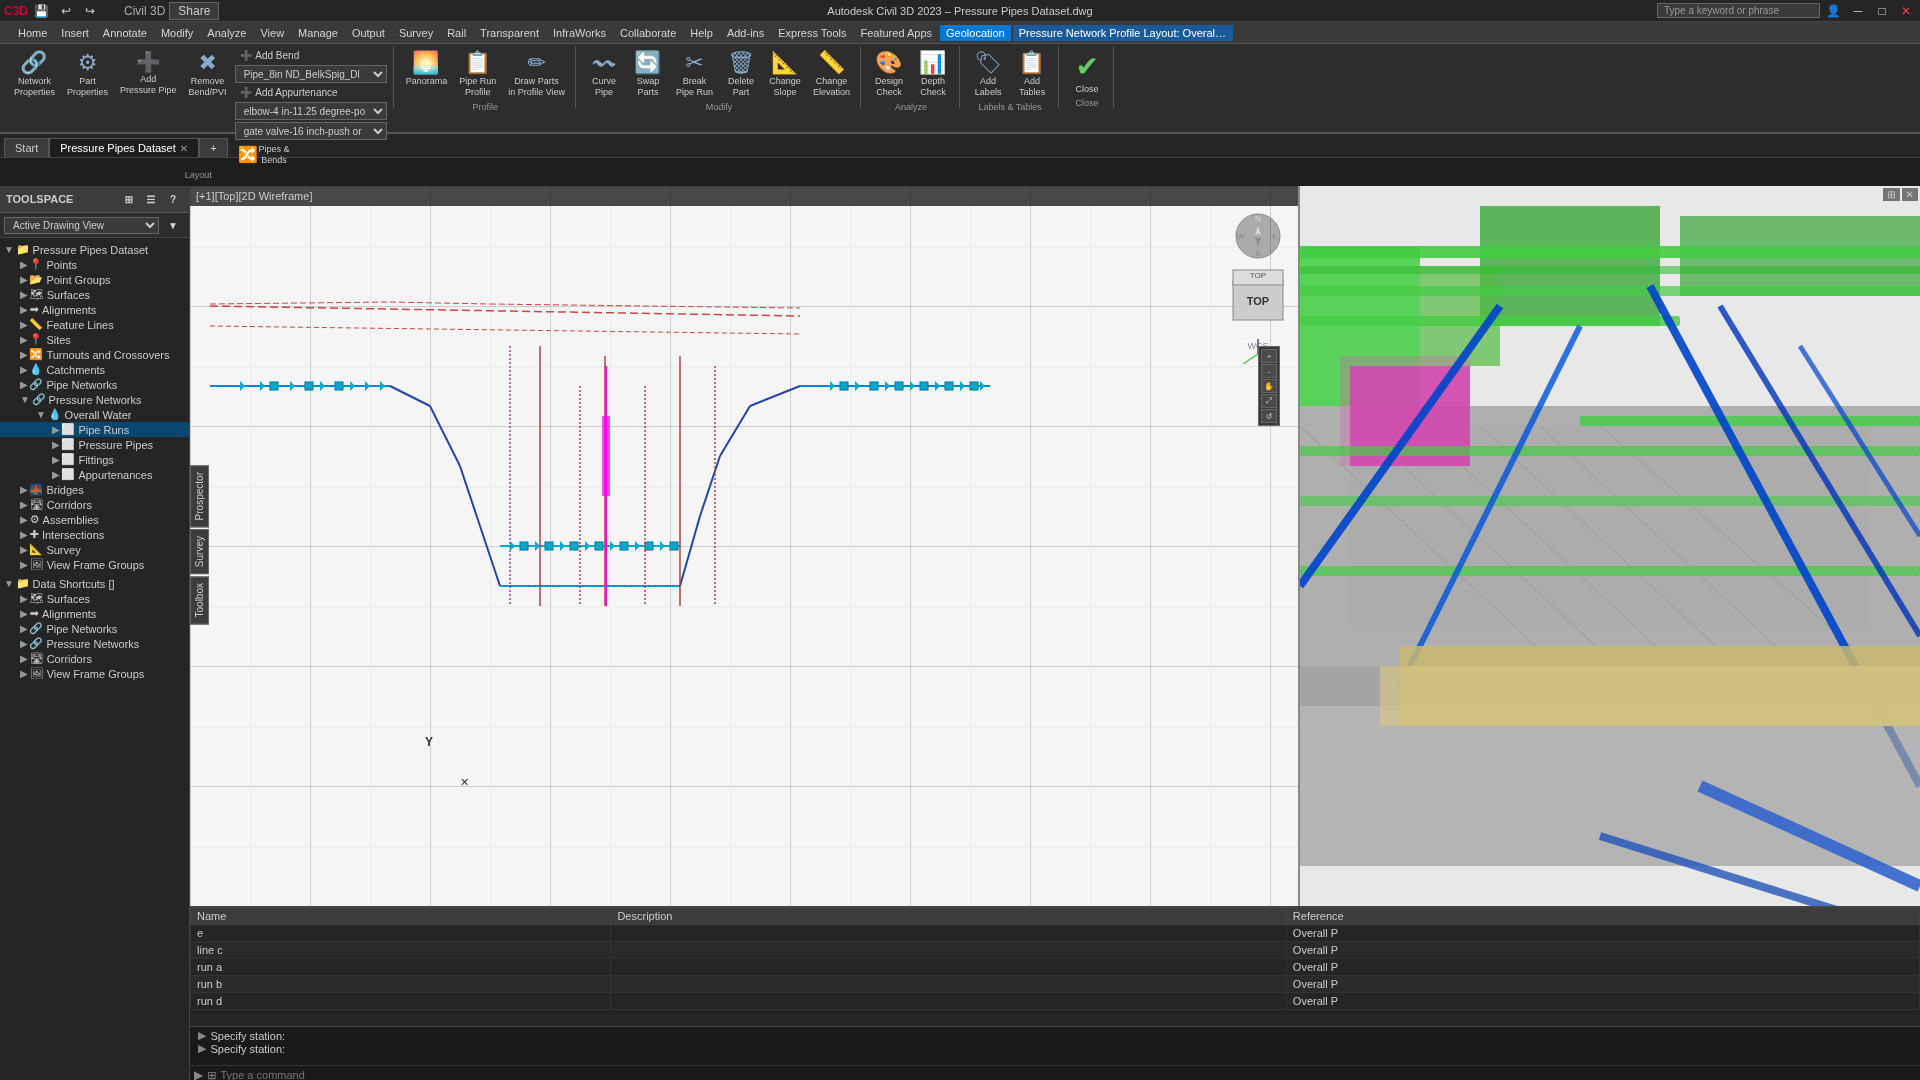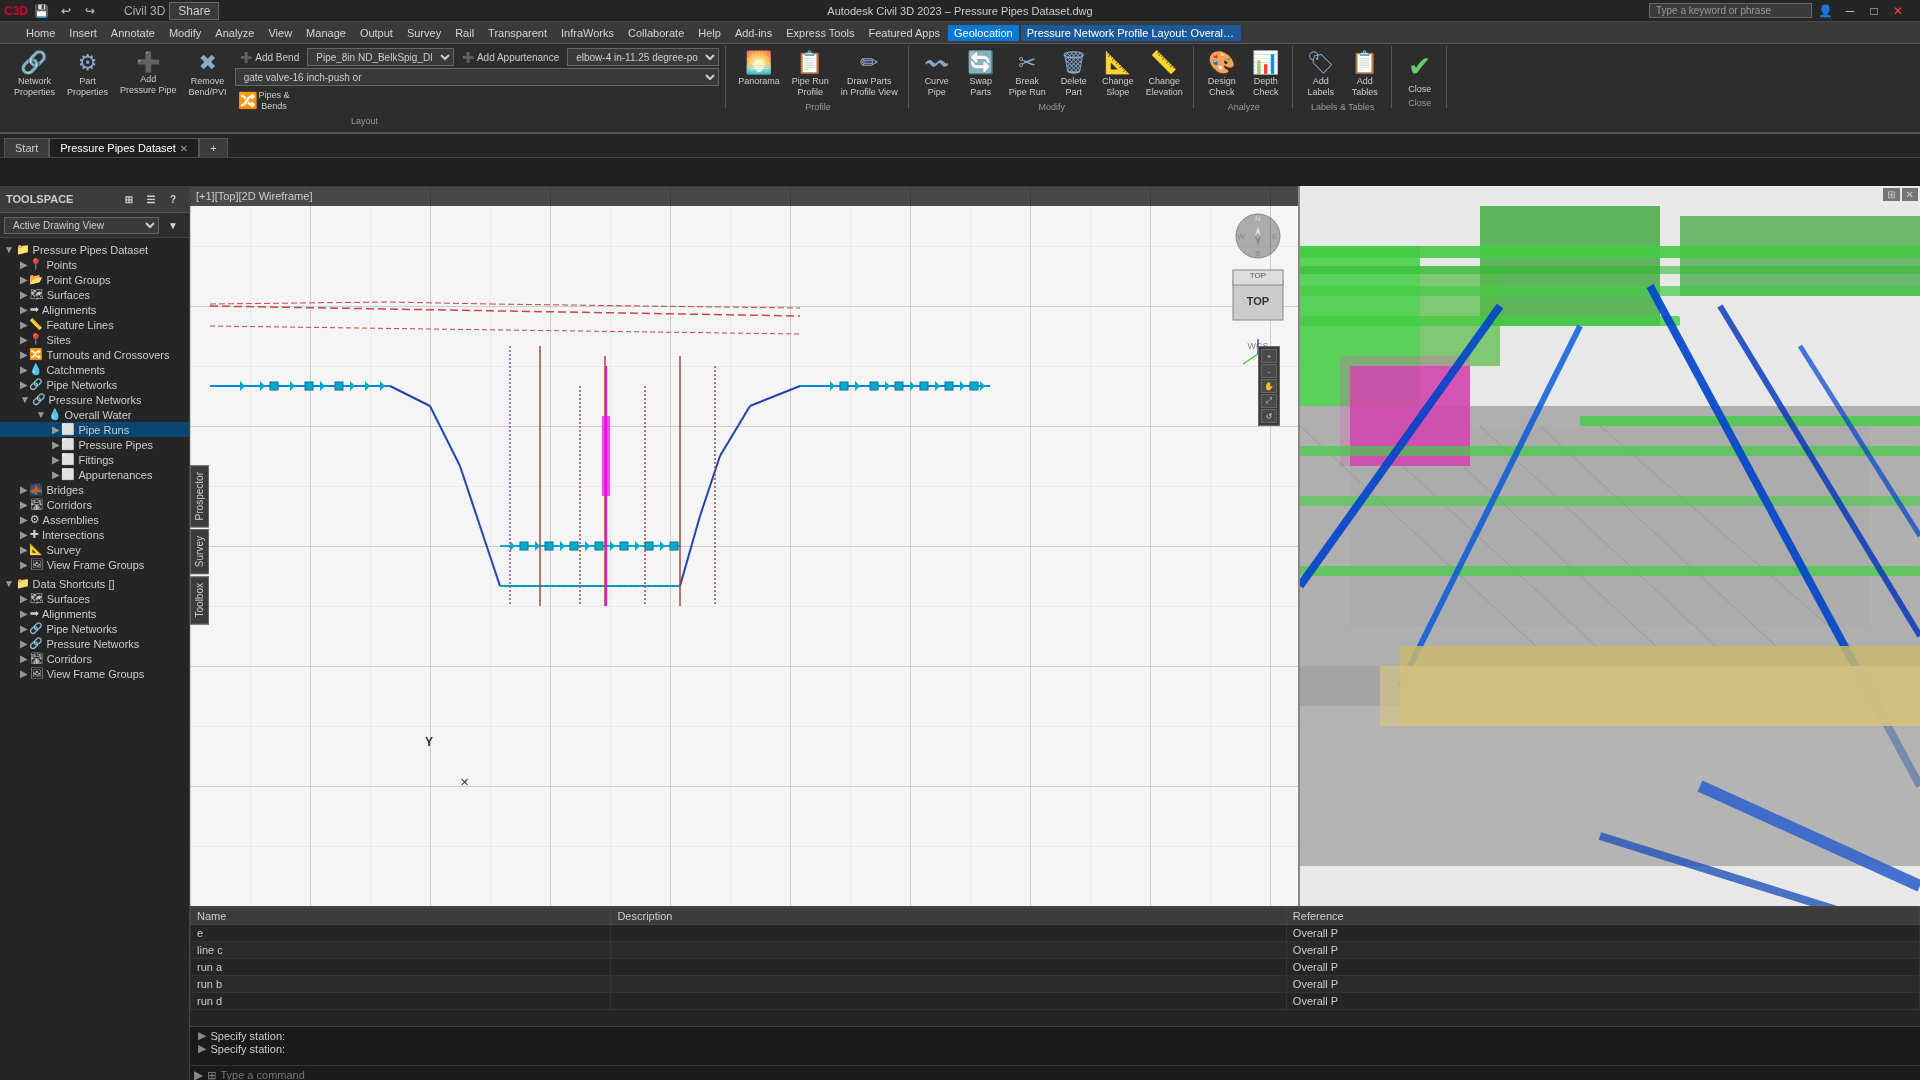--- a/index.html
+++ b/index.html
@@ -4,21 +4,21 @@
   <style>
     * { box-sizing: border-box; margin: 0; padding: 0; }
     body { font-family: Arial, sans-serif; font-size: 11px; background: #1e1e1e; color: #d4d4d4; overflow: hidden; width: 1920px; height: 1080px; }
 
     
     #menu-bar {
       height: 22px;
       background: #3a3a3a;
       display: flex;
       align-items: center;
-      padding: 0 20px;
+      padding: 0 12px;
       gap: 2px;
       border-bottom: 1px solid #555;
     }
     .menu-item {
       padding: 2px 6px;
       color: #d4d4d4;
       font-size: 11px;
       cursor: pointer;
       white-space: nowrap;
     }
@@ -38,21 +38,21 @@
     }
     #title-bar .left-items {
       position: absolute;
       left: 4px;
       display: flex;
       align-items: center;
       gap: 4px;
     }
     #title-bar .right-items {
       position: absolute;
-      right: 12px;
+      right: 4px;
       display: flex;
       align-items: center;
       gap: 4px;
     }
 
     
     #ribbon {
       height: 90px;
       background: #2d2d2d;
       border-bottom: 2px solid #555;
@@ -457,21 +457,21 @@
         </div>
         <div class="ribbon-btn">
           <span class="icon" style="font-size:20px;">➕</span>
           <span>Add<br>Pressure Pipe</span>
         </div>
         <div class="ribbon-btn">
           <span class="icon">✖</span>
           <span>Remove<br>Bend/PVI</span>
         </div>
         <div style="display:flex; flex-direction:column; gap:2px;">
-          <div style="display:flex; gap:2px;">
+          <div style="display:flex; flex-direction:column; gap:2px;">
             <div class="ribbon-btn-small">➕ Add Bend</div>
             <select class="dropdown-input">
               <option>Pipe_8in ND_BelkSpig_Dl</option>
             </select>
             <div class="ribbon-btn-small">➕ Add Appurtenance</div>
             <select class="dropdown-input">
               <option>elbow-4 in-11.25 degree-po</option>
             </select>
           </div>
           <select class="dropdown-input">

